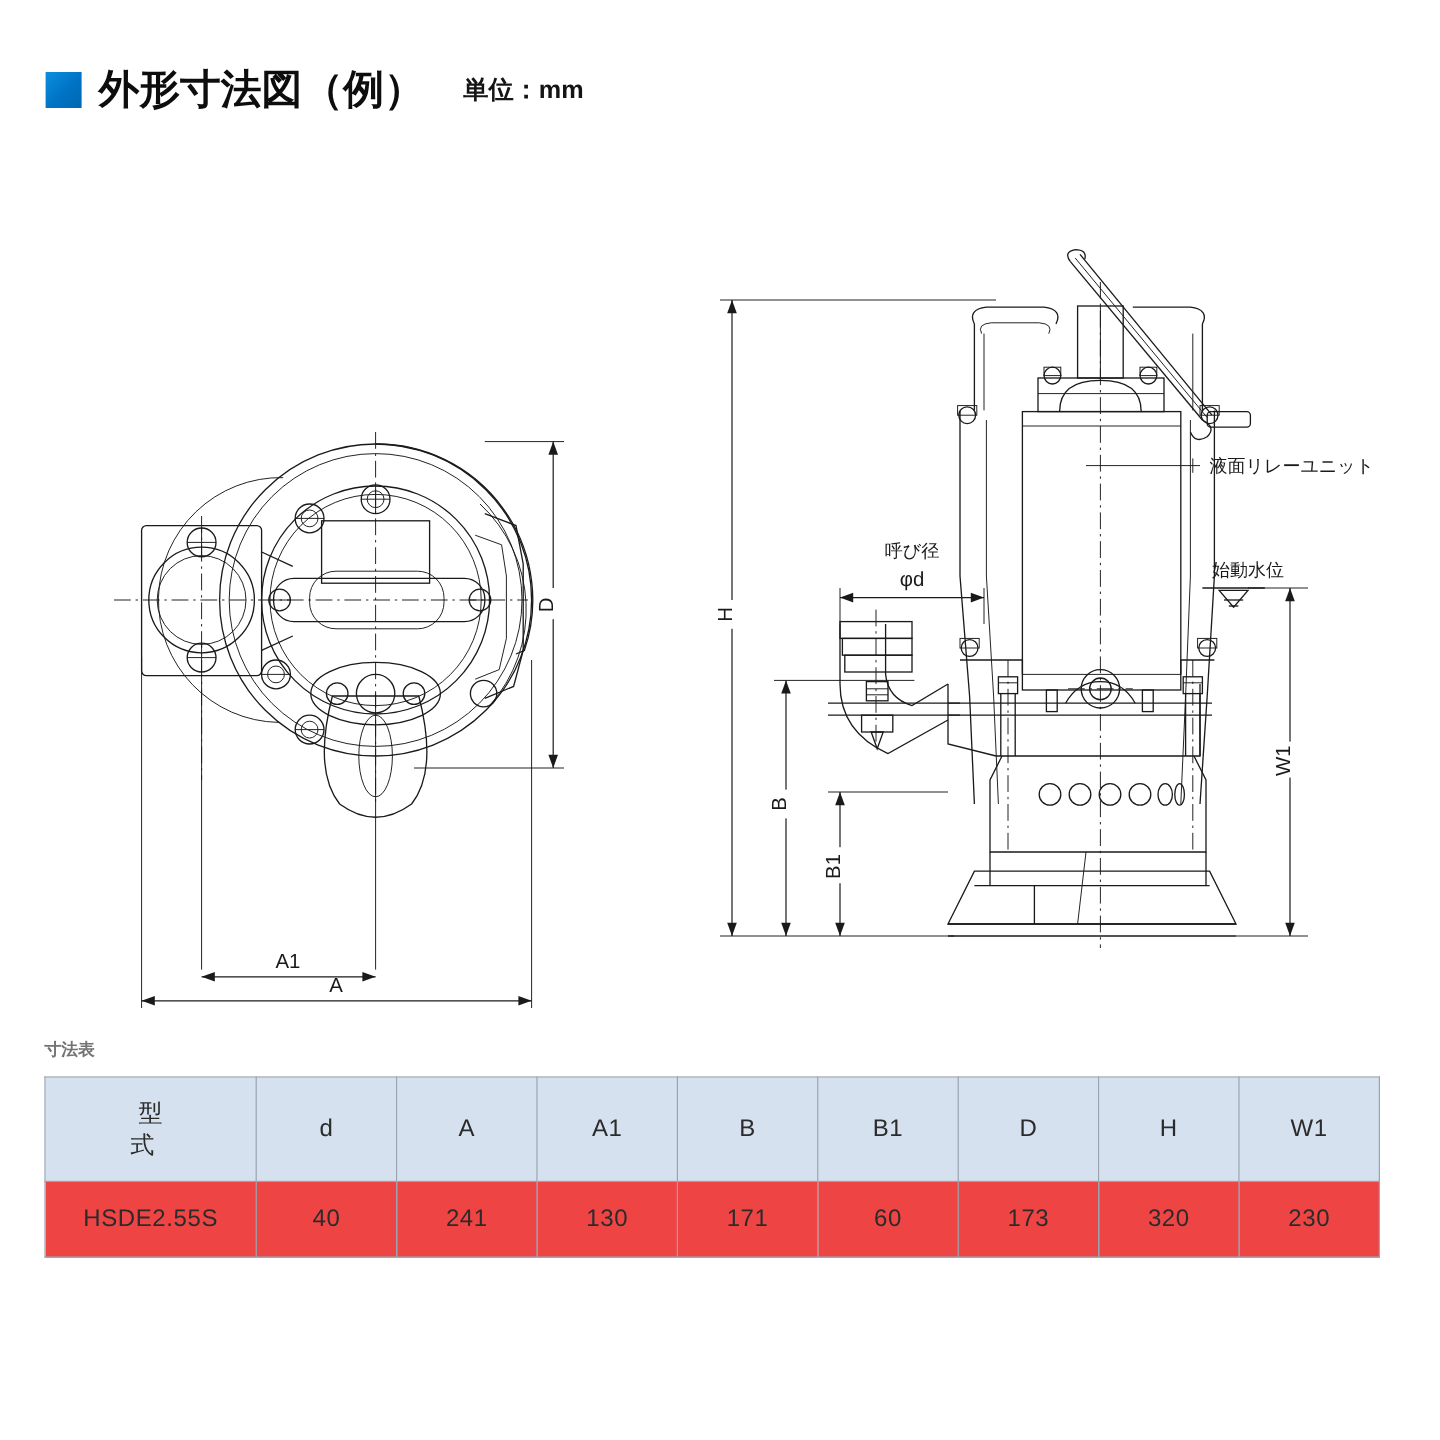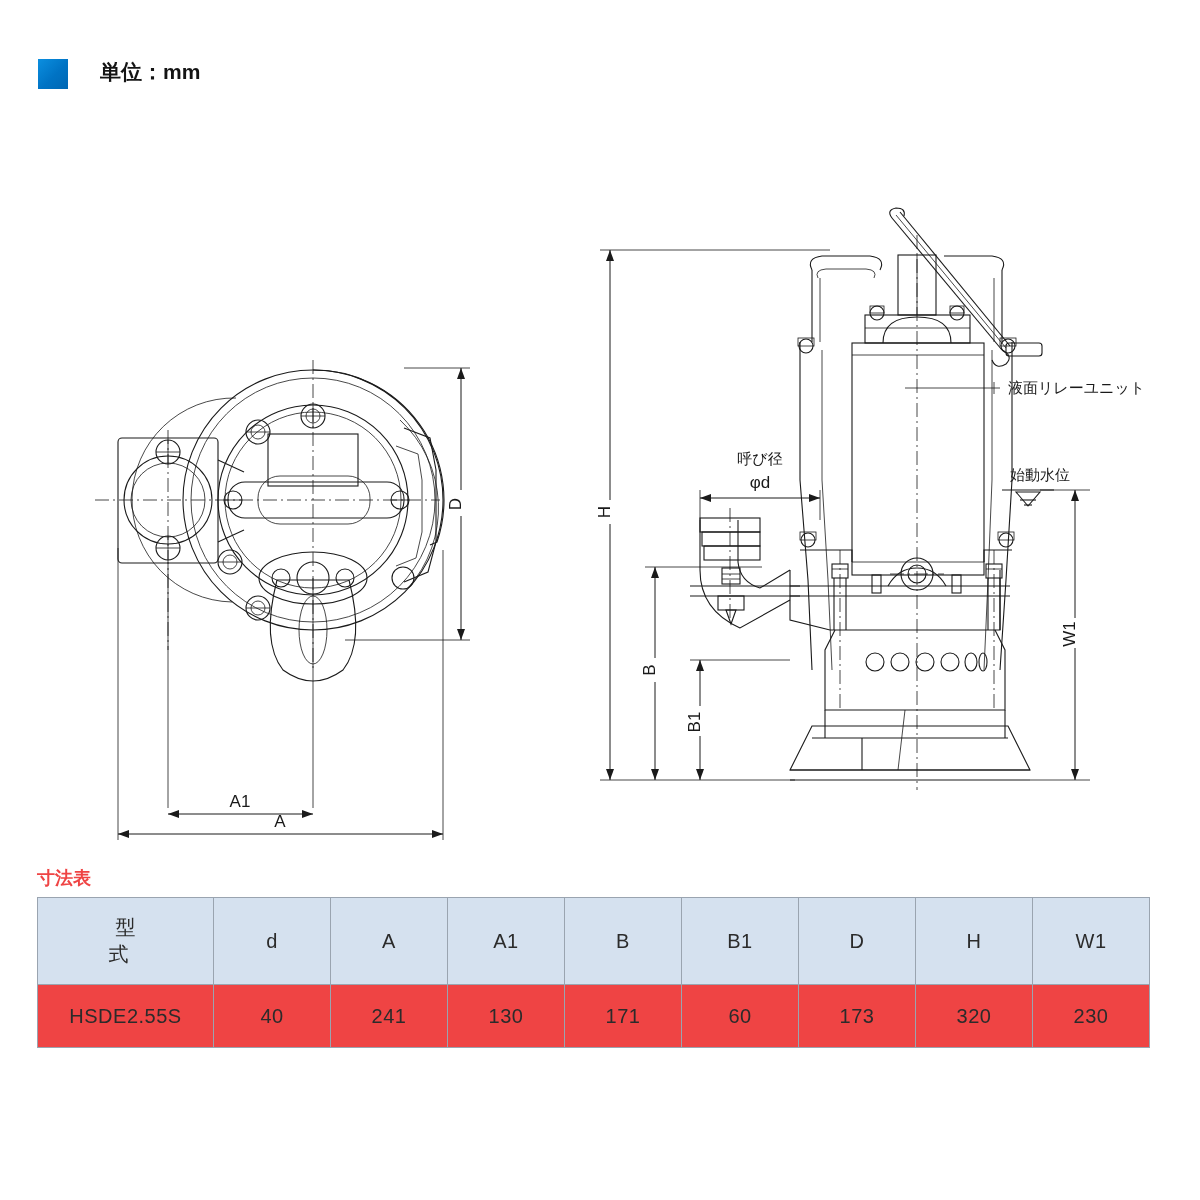--- a/index.html
+++ b/index.html
@@ -57,23 +57,23 @@
     width: 1200px;
     height: 690px;
   }
   #drawing svg { display: block; }
 
   
   #table-caption {
     position: absolute;
     left: 37px;
     top: 866px;
-    font-size: 18px;
+    font-size: 14px;
     font-weight: bold;
-    color: #ef4444;
+    color: #737373;
   }
   #dim-table {
     position: absolute;
     left: 37px;
     top: 897px;
     width: 1112px;
     border-collapse: collapse;
     table-layout: fixed;
     font-size: 20px;
   }
@@ -107,20 +107,21 @@
   .ln  { stroke: #1a1a1a; stroke-width: 1.1; fill: none; }
   .lnT { stroke: #1a1a1a; stroke-width: 0.8; fill: none; }
   .dim { stroke: #1a1a1a; stroke-width: 1.0; fill: none; }
   .cl  { stroke: #1a1a1a; stroke-width: 0.8; fill: none; stroke-dasharray: 14 4 2 4; }
 </style>
 </head>
 <body>
 
 <div id="header">
   <div id="blue-square"></div>
+  <div id="page-title">外形寸法図（例）</div>
   <div id="unit-label">単位：mm</div>
 </div>
 
 <div id="drawing">
 <svg width="1200" height="690" viewBox="0 0 1200 690" xmlns="http://www.w3.org/2000/svg">
 
   <g>
 
     <line class="cl" x1="95" y1="350" x2="440" y2="350"></line>
     <line class="cl" x1="313" y1="210" x2="313" y2="520"></line>

